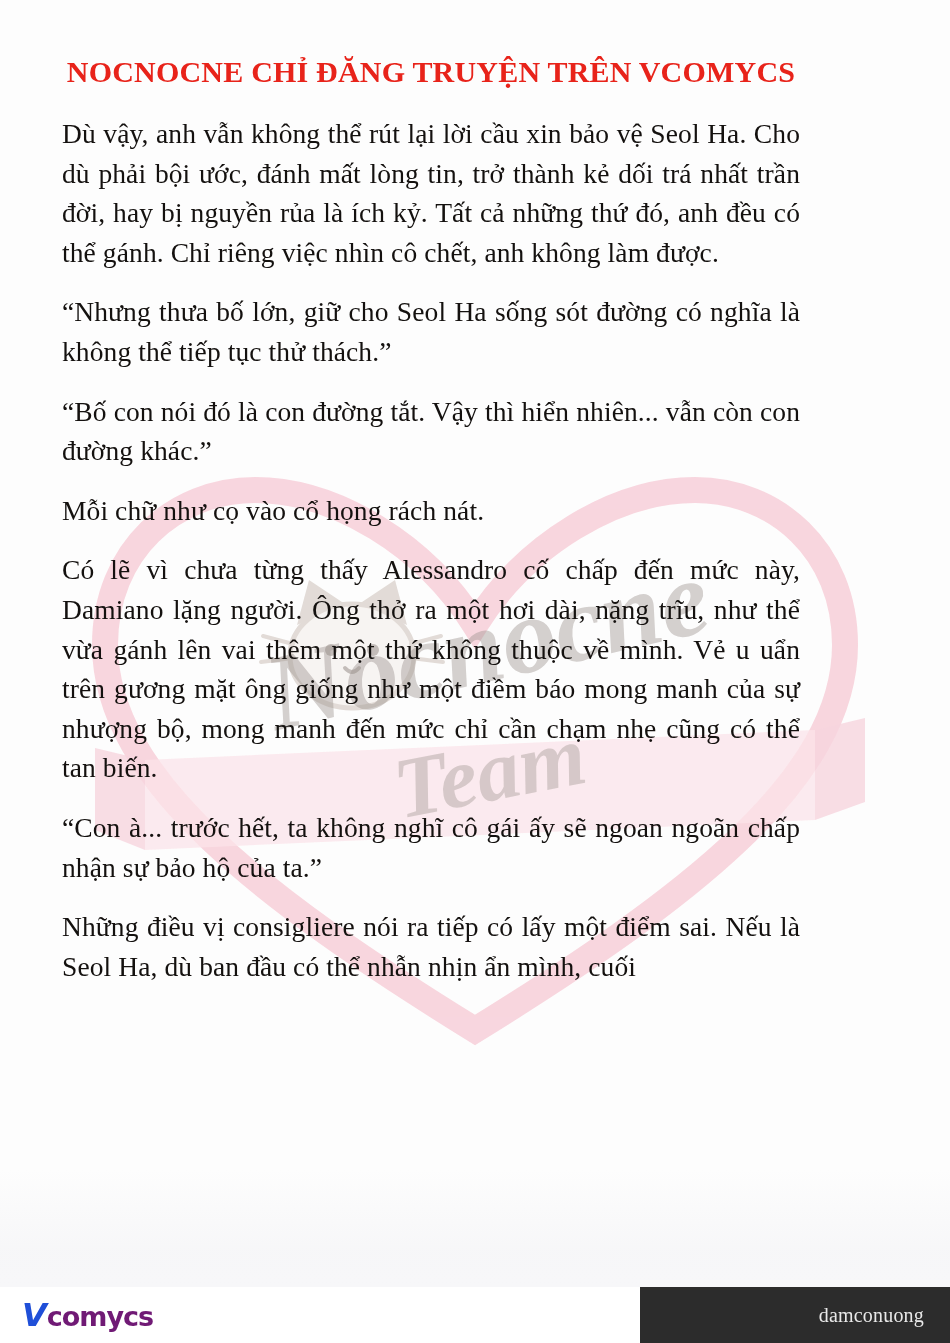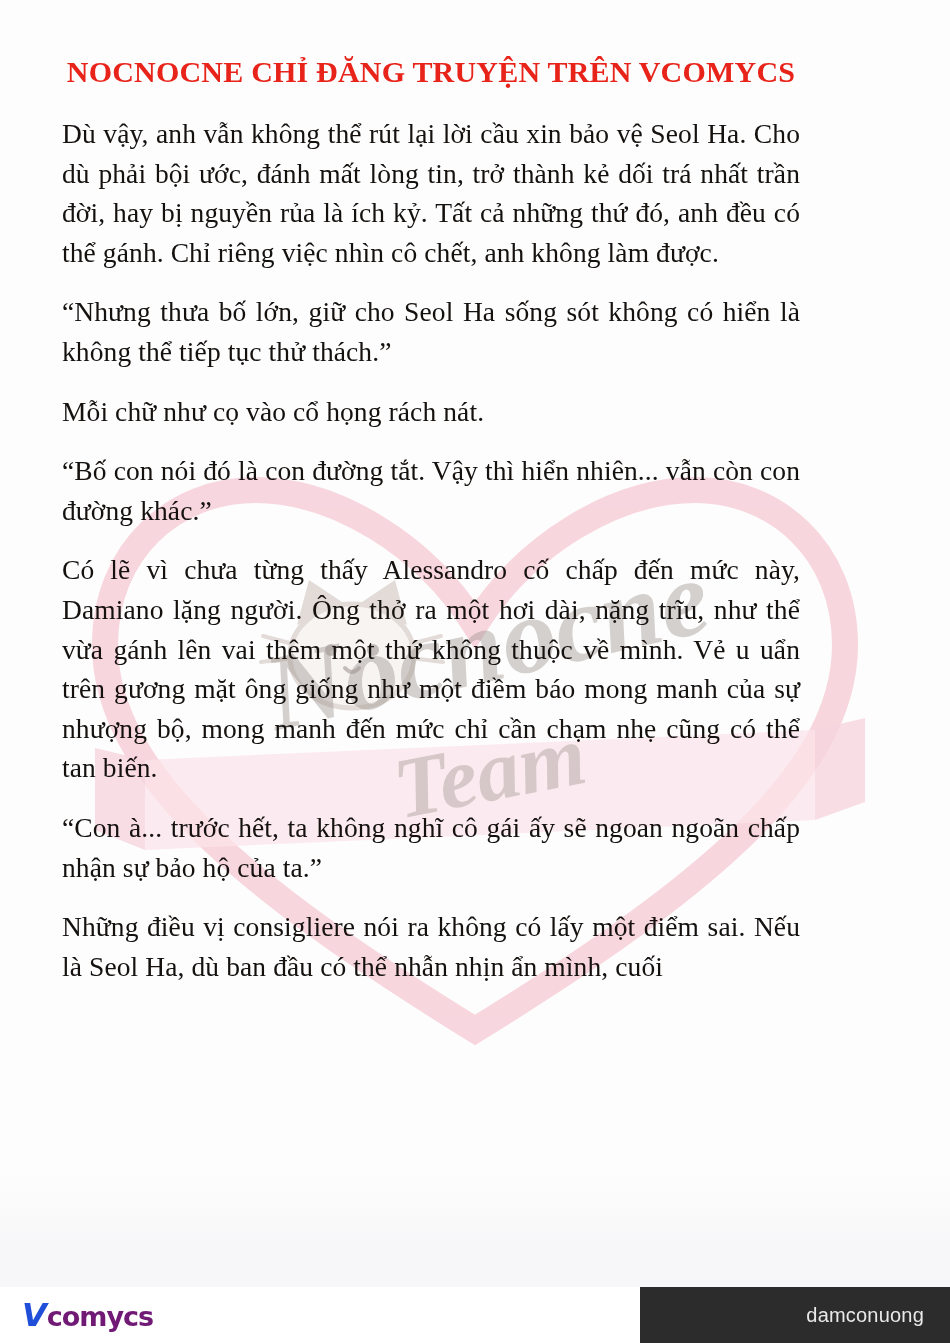--- a/index.html
+++ b/index.html
@@ -114,21 +114,21 @@
   }
   .brand .v {
     color: #1f4fd8;
     font-size: 32px;
     font-style: italic;
     margin-right: 1px;
   }
   .brand .rest { color: #701a75; }
   .site-credit {
     color: #e9e9e9;
-    font-family: Liberation Sans, sans-serif;
+    font-family: Liberation Serif, serif;
     font-size: 20px;
     letter-spacing: 0.2px;
   }
 
   
   .bottom-tint {
     position: absolute;
     left: 0;
     bottom: 56px;
     width: 950px;
@@ -168,26 +168,26 @@
       <text x="470" y="370" text-anchor="middle" transform="rotate(-11 470 370)" font-family="Liberation Serif, serif" font-style="italic" font-weight="bold" font-size="86" fill="#8a7f7a" opacity="0.38">Team</text>
     </svg>
   </div>
 
   <div class="bottom-tint"></div>
 
   <div class="content">
     <div class="header-title">NOCNOCNE CHỈ ĐĂNG TRUYỆN TRÊN VCOMYCS</div>
 
     <p class="para">Dù vậy, anh vẫn không thể rút lại lời cầu xin bảo vệ Seol Ha. Cho dù phải bội ước, đánh mất lòng tin, trở thành kẻ dối trá nhất trần đời, hay bị nguyền rủa là ích kỷ. Tất cả những thứ đó, anh đều có thể gánh. Chỉ riêng việc nhìn cô chết, anh không làm được.</p>
-    <p class="para">“Nhưng thưa bố lớn, giữ cho Seol Ha sống sót không có hiển là không thể tiếp tục thử thách.”</p>
+    <p class="para">“Nhưng thưa bố lớn, giữ cho Seol Ha sống sót đường có nghĩa là không thể tiếp tục thử thách.”</p>
+    <p class="para">“Bố con nói đó là con đường tắt. Vậy thì hiển nhiên... vẫn còn con đường khác.”</p>
     <p class="para">Mỗi chữ như cọ vào cổ họng rách nát.</p>
-    <p class="para">“Bố con nói đó là con đường tắt. Vậy thì hiển nhiên... vẫn còn con đường khác.”</p>
     <p class="para">Có lẽ vì chưa từng thấy Alessandro cố chấp đến mức này, Damiano lặng người. Ông thở ra một hơi dài, nặng trĩu, như thể vừa gánh lên vai thêm một thứ không thuộc về mình. Vẻ u uẩn trên gương mặt ông giống như một điềm báo mong manh của sự nhượng bộ, mong manh đến mức chỉ cần chạm nhẹ cũng có thể tan biến.</p>
     <p class="para">“Con à... trước hết, ta không nghĩ cô gái ấy sẽ ngoan ngoãn chấp nhận sự bảo hộ của ta.”</p>
-    <p class="para">Những điều vị consigliere nói ra không có lấy một điểm sai. Nếu là Seol Ha, dù ban đầu có thể nhẫn nhịn ẩn mình, cuối</p>
+    <p class="para">Những điều vị consigliere nói ra tiếp có lấy một điểm sai. Nếu là Seol Ha, dù ban đầu có thể nhẫn nhịn ẩn mình, cuối</p>
   </div>
 
   <div class="footer">
     <div class="footer-left">
       <div class="brand">
         <span class="v">V</span>
         <span class="rest">comycs</span>
       </div>
     </div>
     <div class="footer-right">

